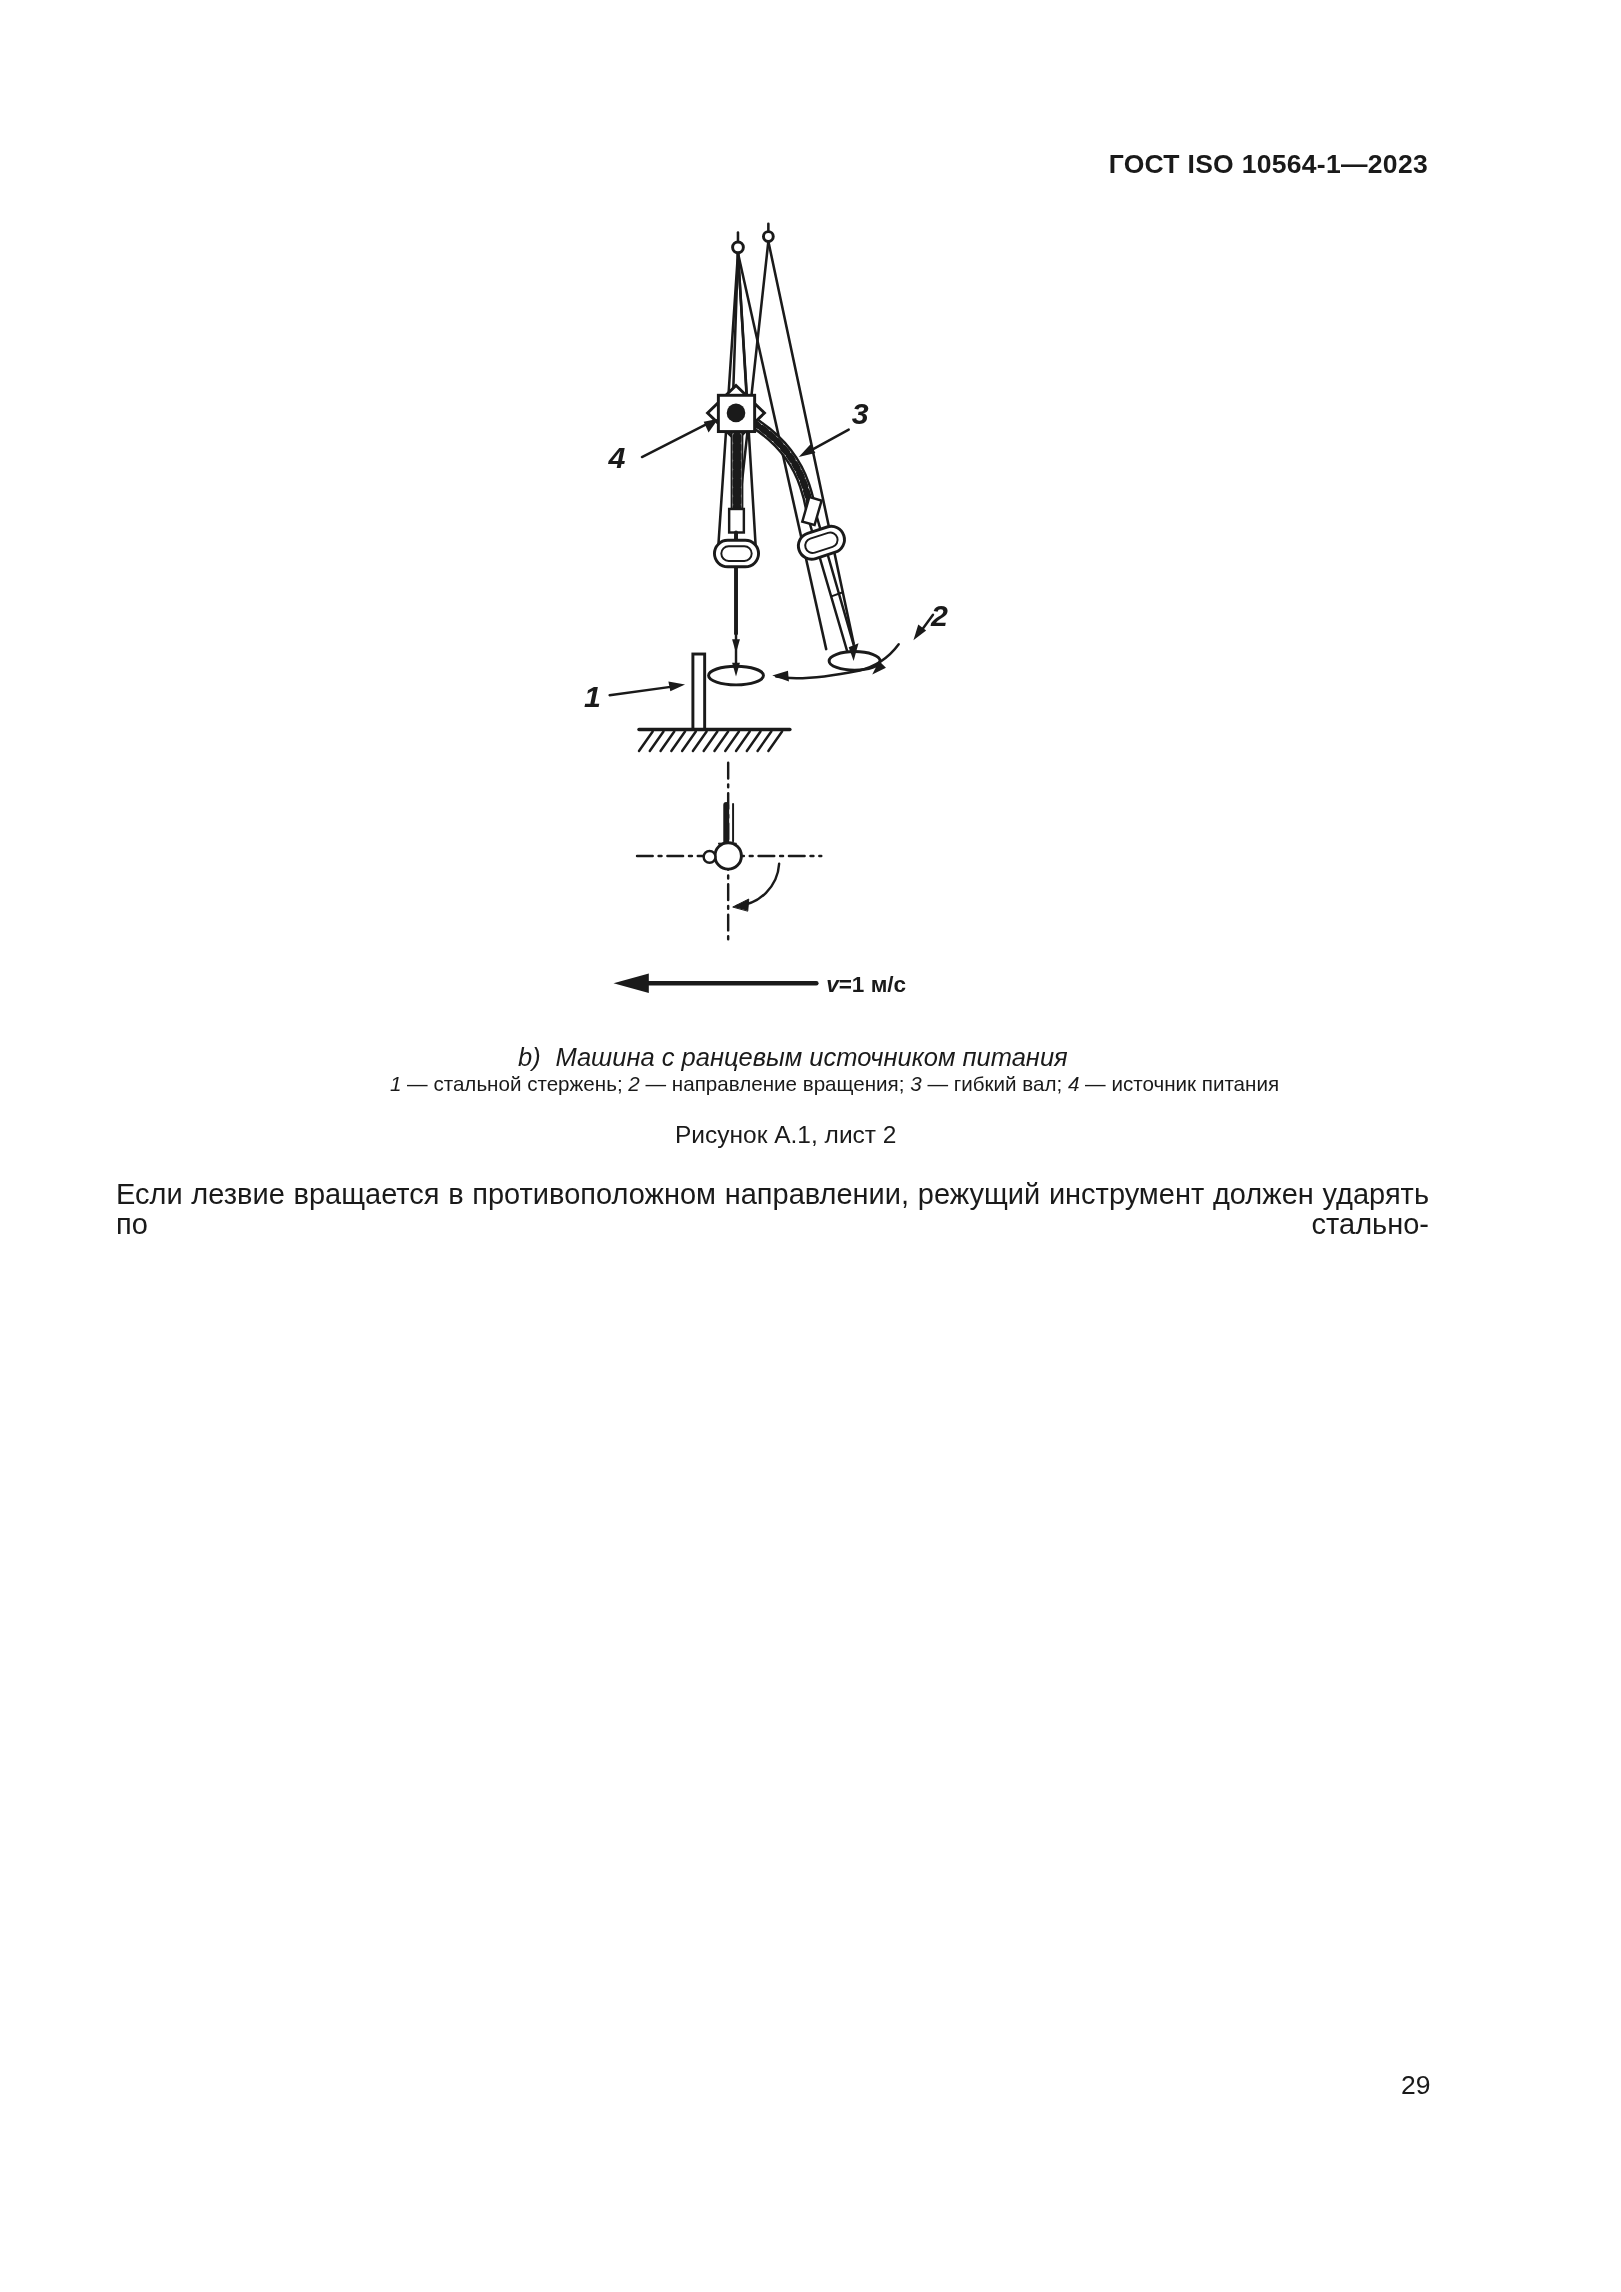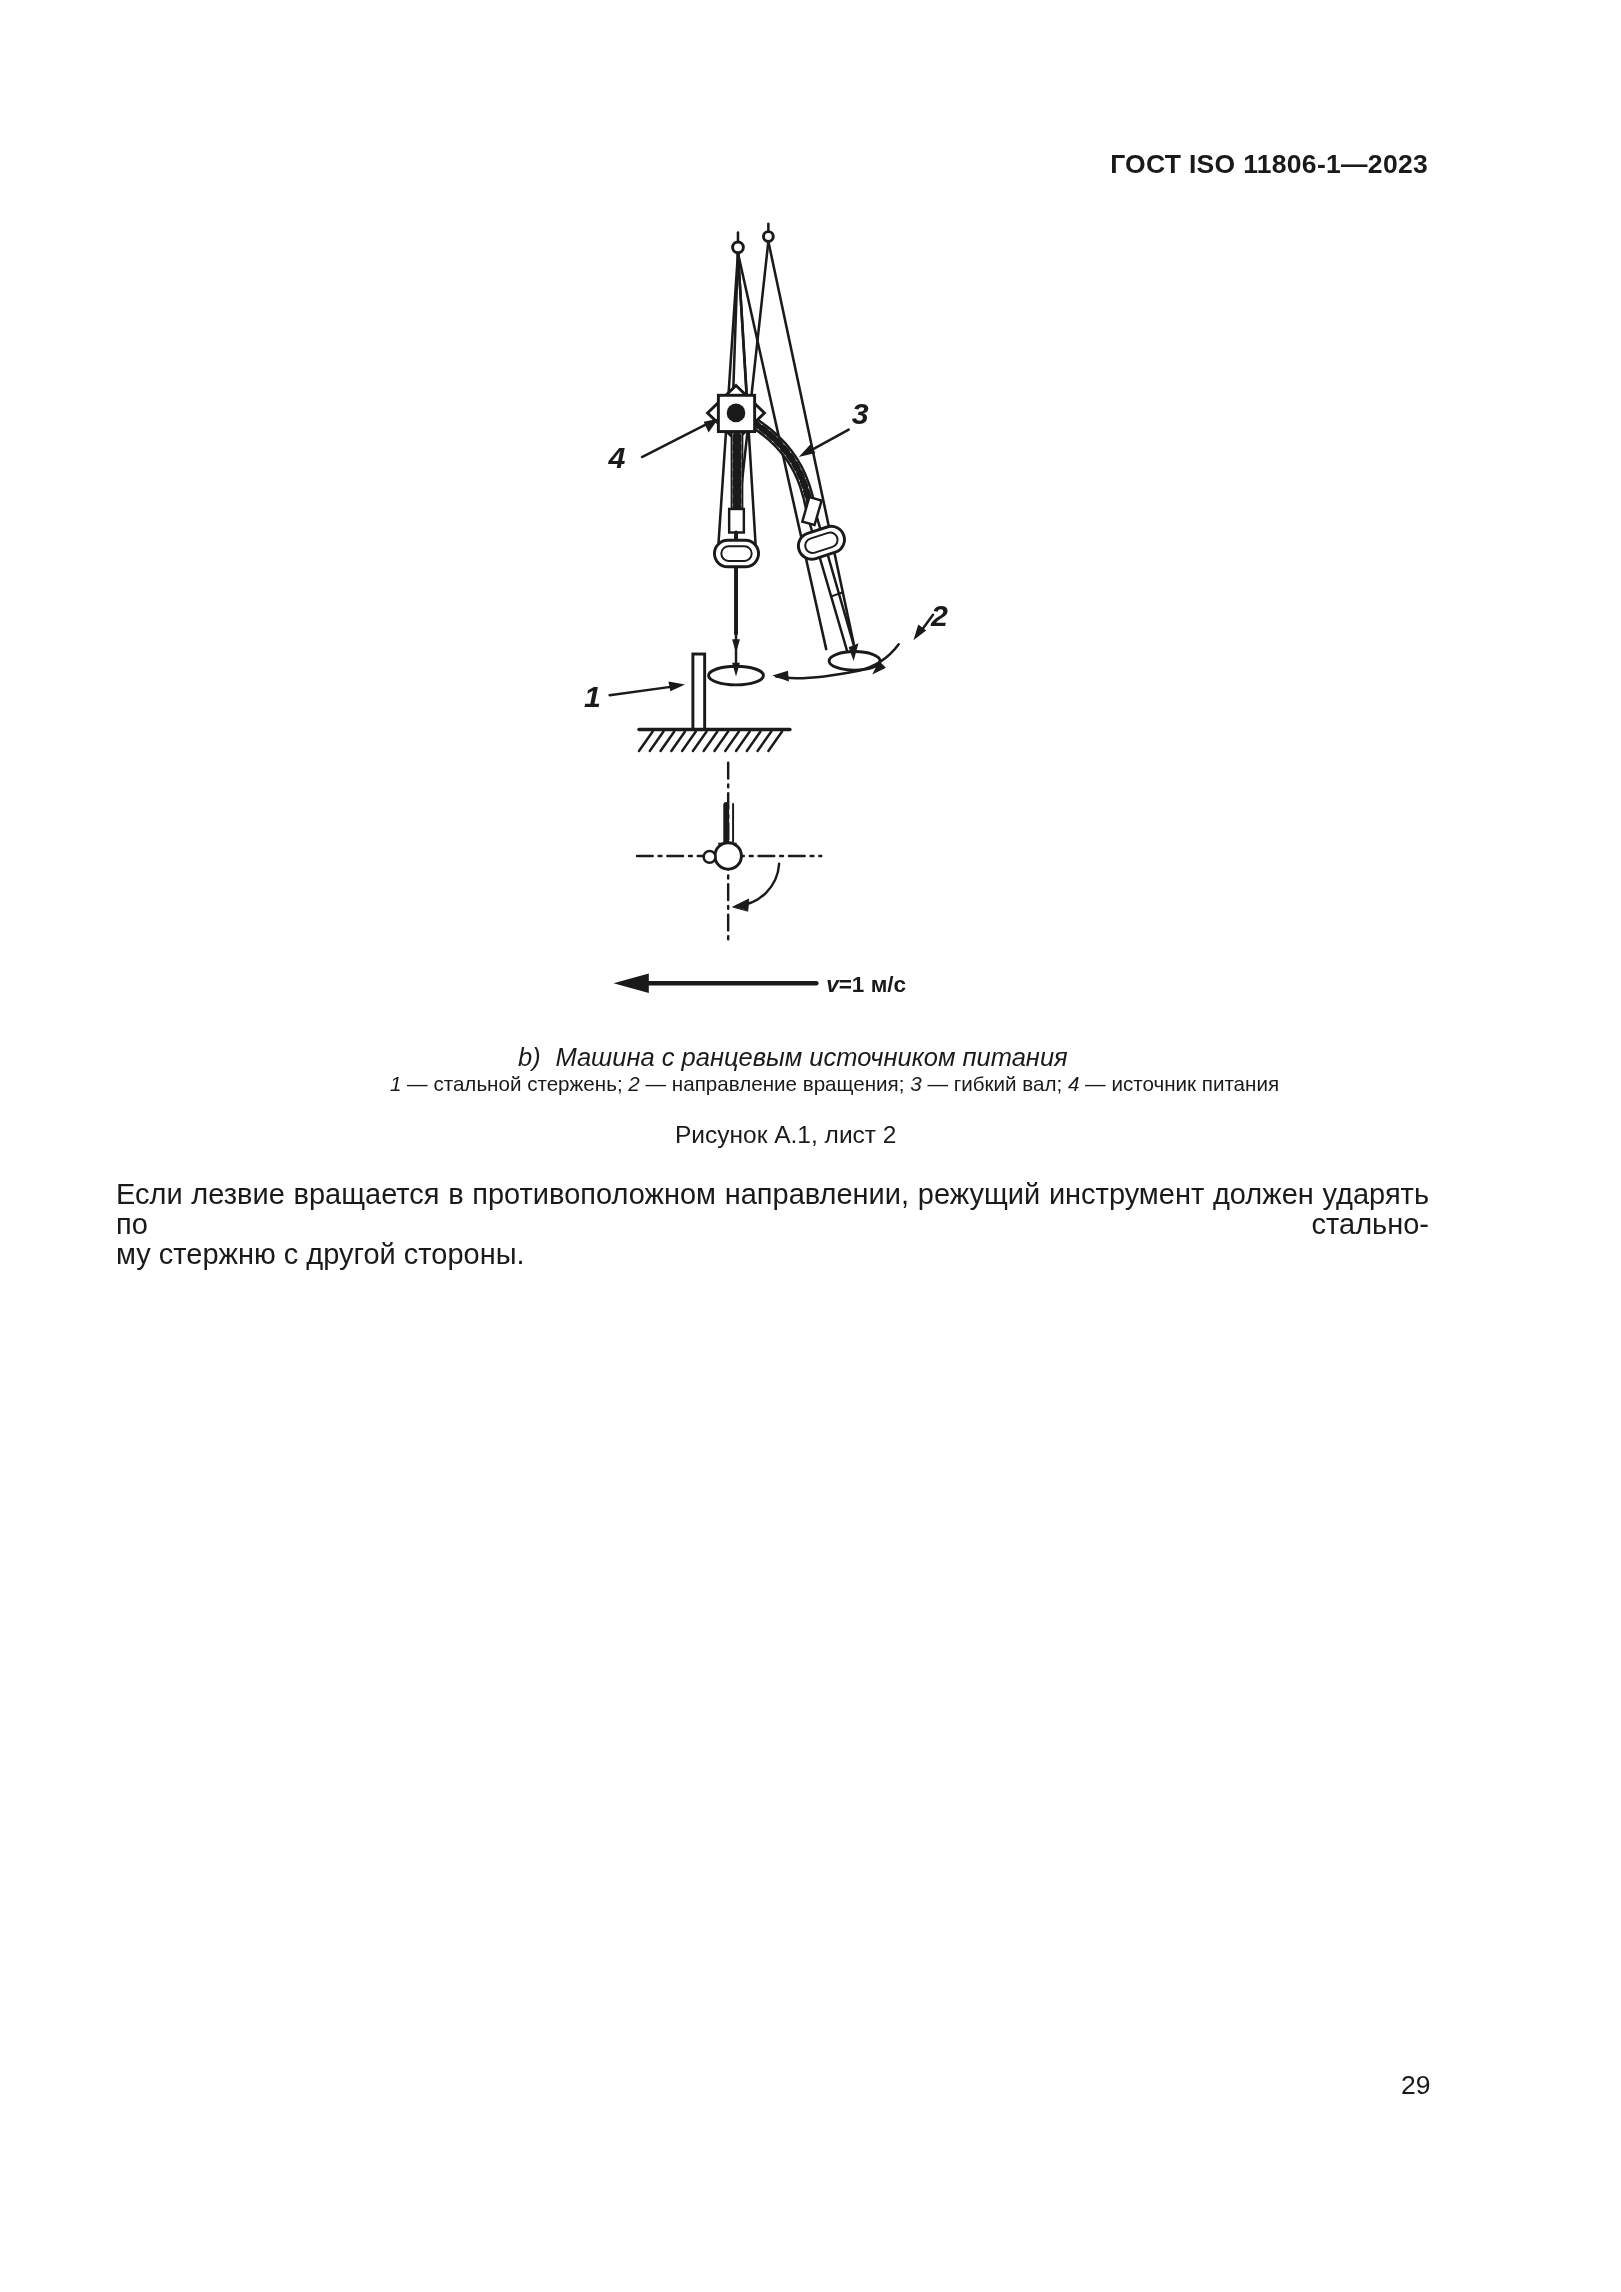--- a/index.html
+++ b/index.html
@@ -17,21 +17,21 @@
   #paragraph .l1{text-align:justify;text-align-last:justify;}
   #page-num{top:2070px;left:1401px;font-size:26.5px;}
   svg .ink{stroke:#1a1a1a;}
   svg text{font-family:"Liberation Sans",sans-serif;fill:#1a1a1a;}
   .dialabel{font-size:31px;font-weight:bold;font-style:italic;}
   .speedtext{font-size:23px;font-weight:bold;}
 </style>
 </head>
 <body>
 
-<div id="header" class="abs">ГОСТ ISO 11806-1—2023</div>
+<div id="header" class="abs">ГОСТ ISO 10564-1—2023</div>
 
 <svg id="diagram-svg" class="abs" viewBox="0 0 1654 2339" fill="none" stroke-linecap="round">
 
   <g class="ink" stroke-width="2.6">
     <line x1="753" y1="258" x2="733" y2="556"></line>
     <line x1="753" y1="258" x2="748" y2="403"></line>
     <line x1="753" y1="258" x2="762" y2="403"></line>
     <line x1="753" y1="258" x2="771" y2="556"></line>
     <line x1="753" y1="258" x2="843" y2="662"></line>
     <line x1="784" y1="246" x2="750" y2="556"></line>
@@ -161,17 +161,16 @@
 </div>
 
 <div id="legend" class="abs">
   <span class="it">1</span><span> — стальной стержень; </span><span class="it">2</span><span> — направление вращения; </span><span class="it">3</span><span> — гибкий вал; </span><span class="it">4</span><span> — источник питания</span>
 </div>
 
 <div id="fig-caption" class="abs">Рисунок А.1, лист 2</div>
 
 <div id="paragraph" class="abs">
   <div class="l1">Если лезвие вращается в противоположном направлении, режущий инструмент должен ударять по стально-</div>
-  <div class="l2">му стержню с другой стороны.</div>
 </div>
 
 <div id="page-num" class="abs">29</div>
 
 
 </body></html>

